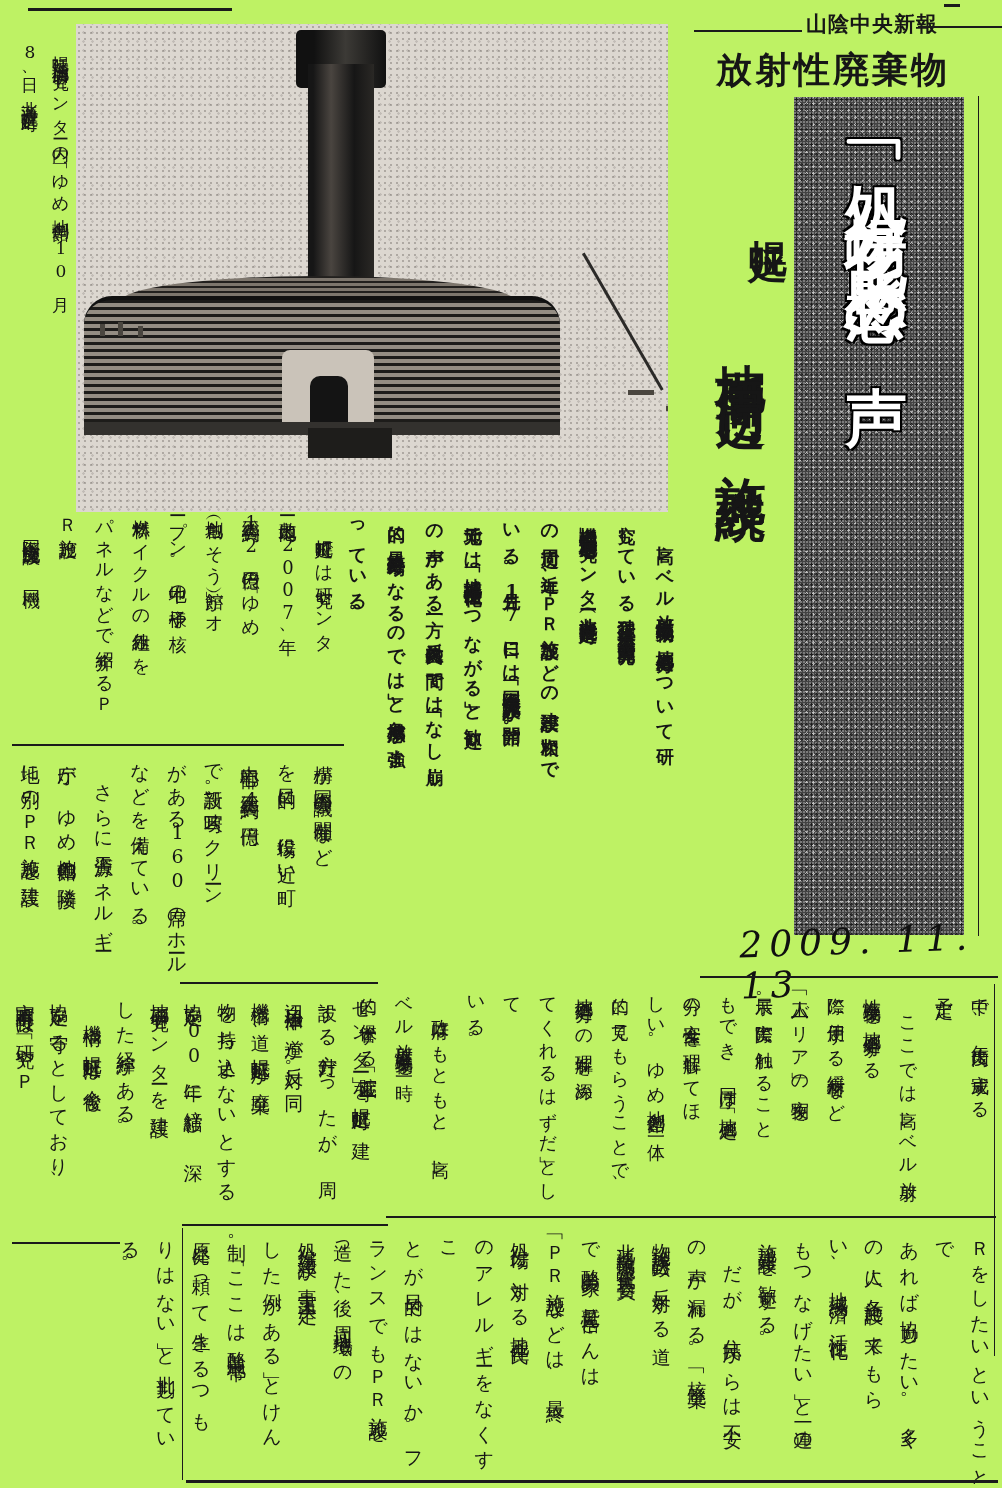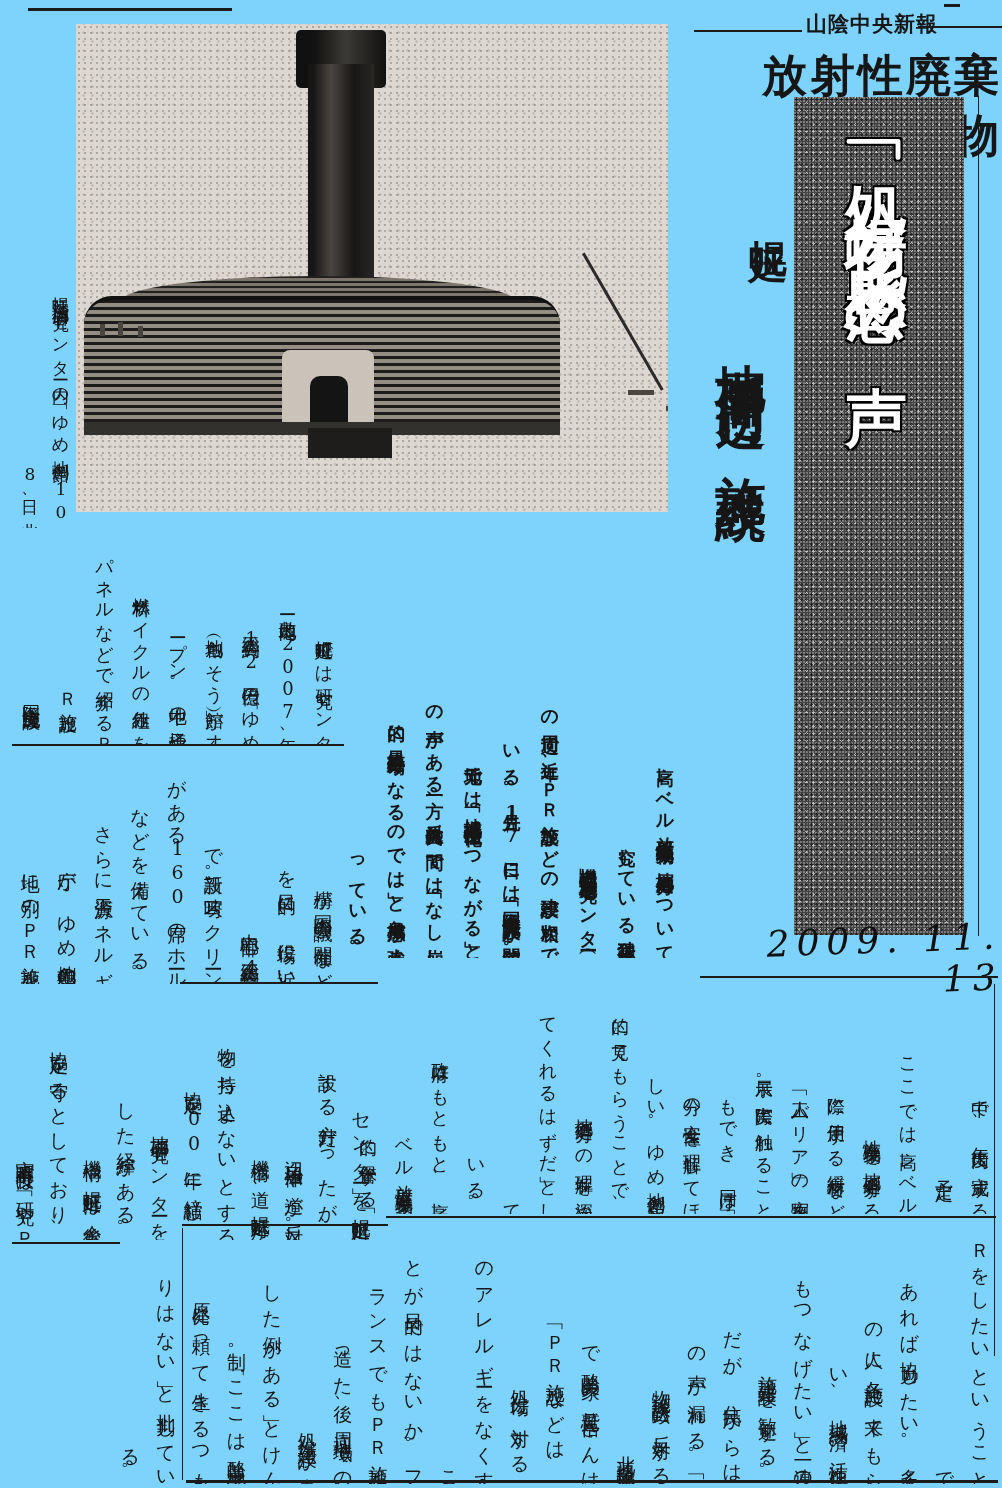--- a/index.html
+++ b/index.html
@@ -1,25 +1,25 @@
 <!DOCTYPE html>
 <html><head>
 <meta charset="utf-8">
 <style>
   html,body{margin:0;padding:0;background:#9a9a9a;}
-  #page{position:relative;width:1002px;height:1488px;background:#7dd3fc;overflow:hidden;
-        font-family:"DejaVu Serif","Liberation Serif",serif;color:#161616;text-align:right;}
+  #page{position:relative;width:1002px;height:1488px;background:#bef264;overflow:hidden;
+        font-family:"DejaVu Serif","Liberation Serif",serif;color:#161616;}
   .abs{position:absolute;}
   .v{writing-mode:vertical-rl;-webkit-writing-mode:vertical-rl;text-orientation:upright;}
   .vcol{height:100%;overflow:hidden;}
   .rule{position:absolute;background:#1b1b1b;}
   
   #masthead-name{left:806px;top:10px;font-size:21px;font-weight:bold;letter-spacing:1px;
                  font-family:"DejaVu Sans","Liberation Sans",sans-serif;}
-  #category{left:716px;top:46px;font-size:45px;font-weight:bold;letter-spacing:3px;}
+  #category{left:716px;top:46px;font-size:36px;font-weight:bold;letter-spacing:3px;}
   
   #photo{left:76px;top:24px;width:592px;height:488px;background-color:#dcd7d0;
     background-image:radial-gradient(rgba(55,50,45,.28) 1px,transparent 1.3px),
                      radial-gradient(rgba(55,50,45,.16) 1px,transparent 1.5px);
     background-size:6px 6px,9px 9px;background-position:0 0,3px 4px;overflow:hidden;}
   #tower-shaft{position:absolute;left:232px;top:40px;width:66px;height:240px;
     background:linear-gradient(90deg,#161616 0 8%,#4a4540 35%,#161616 70%,#2a2825 100%);}
   #tower-cap{position:absolute;left:220px;top:6px;width:90px;height:58px;border-radius:5px;
     background:linear-gradient(90deg,#111 0 20%,#3c3a36 55%,#111 100%);}
   #dome{position:absolute;left:8px;top:272px;width:476px;height:128px;border-radius:28px 28px 0 0;

